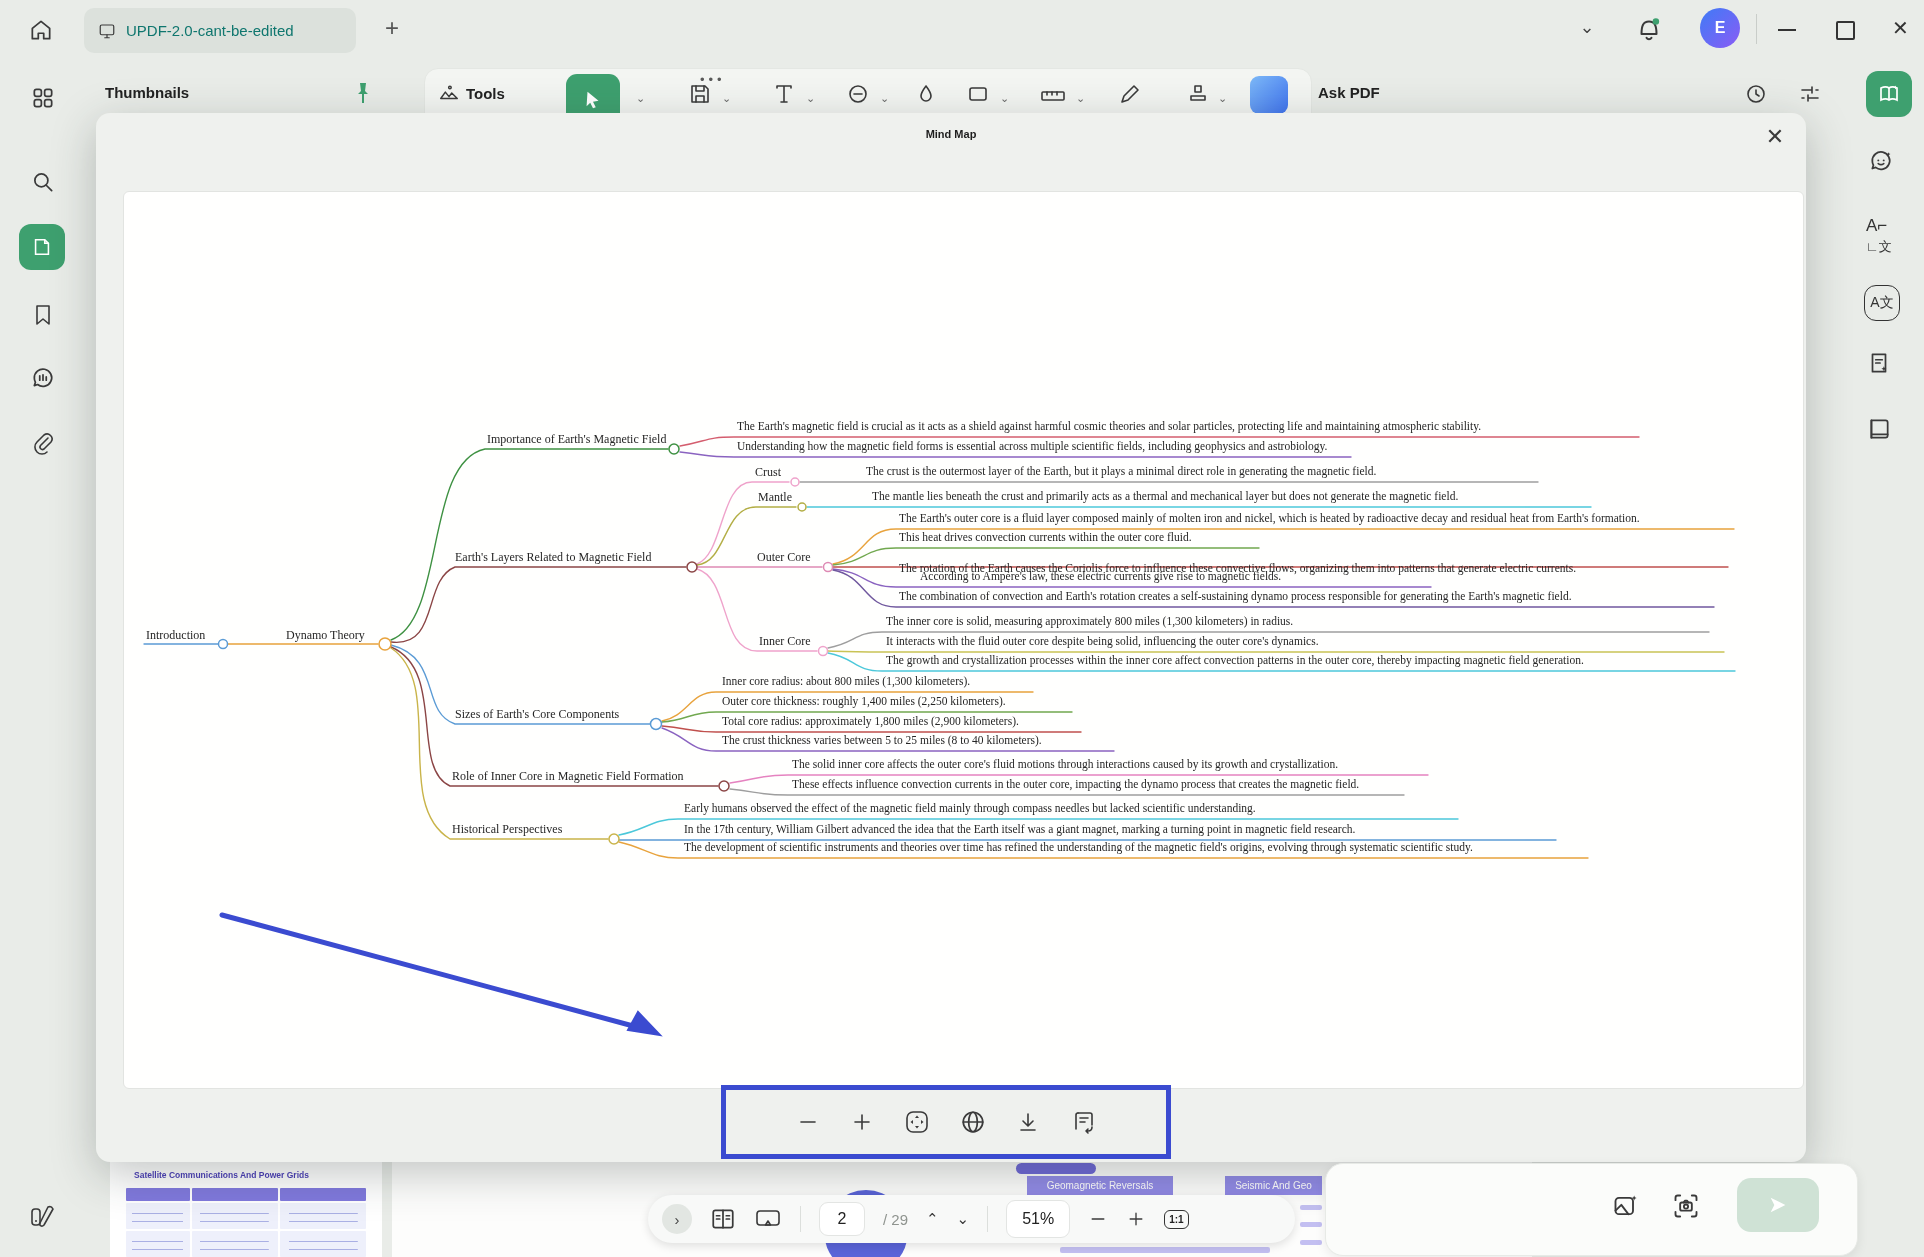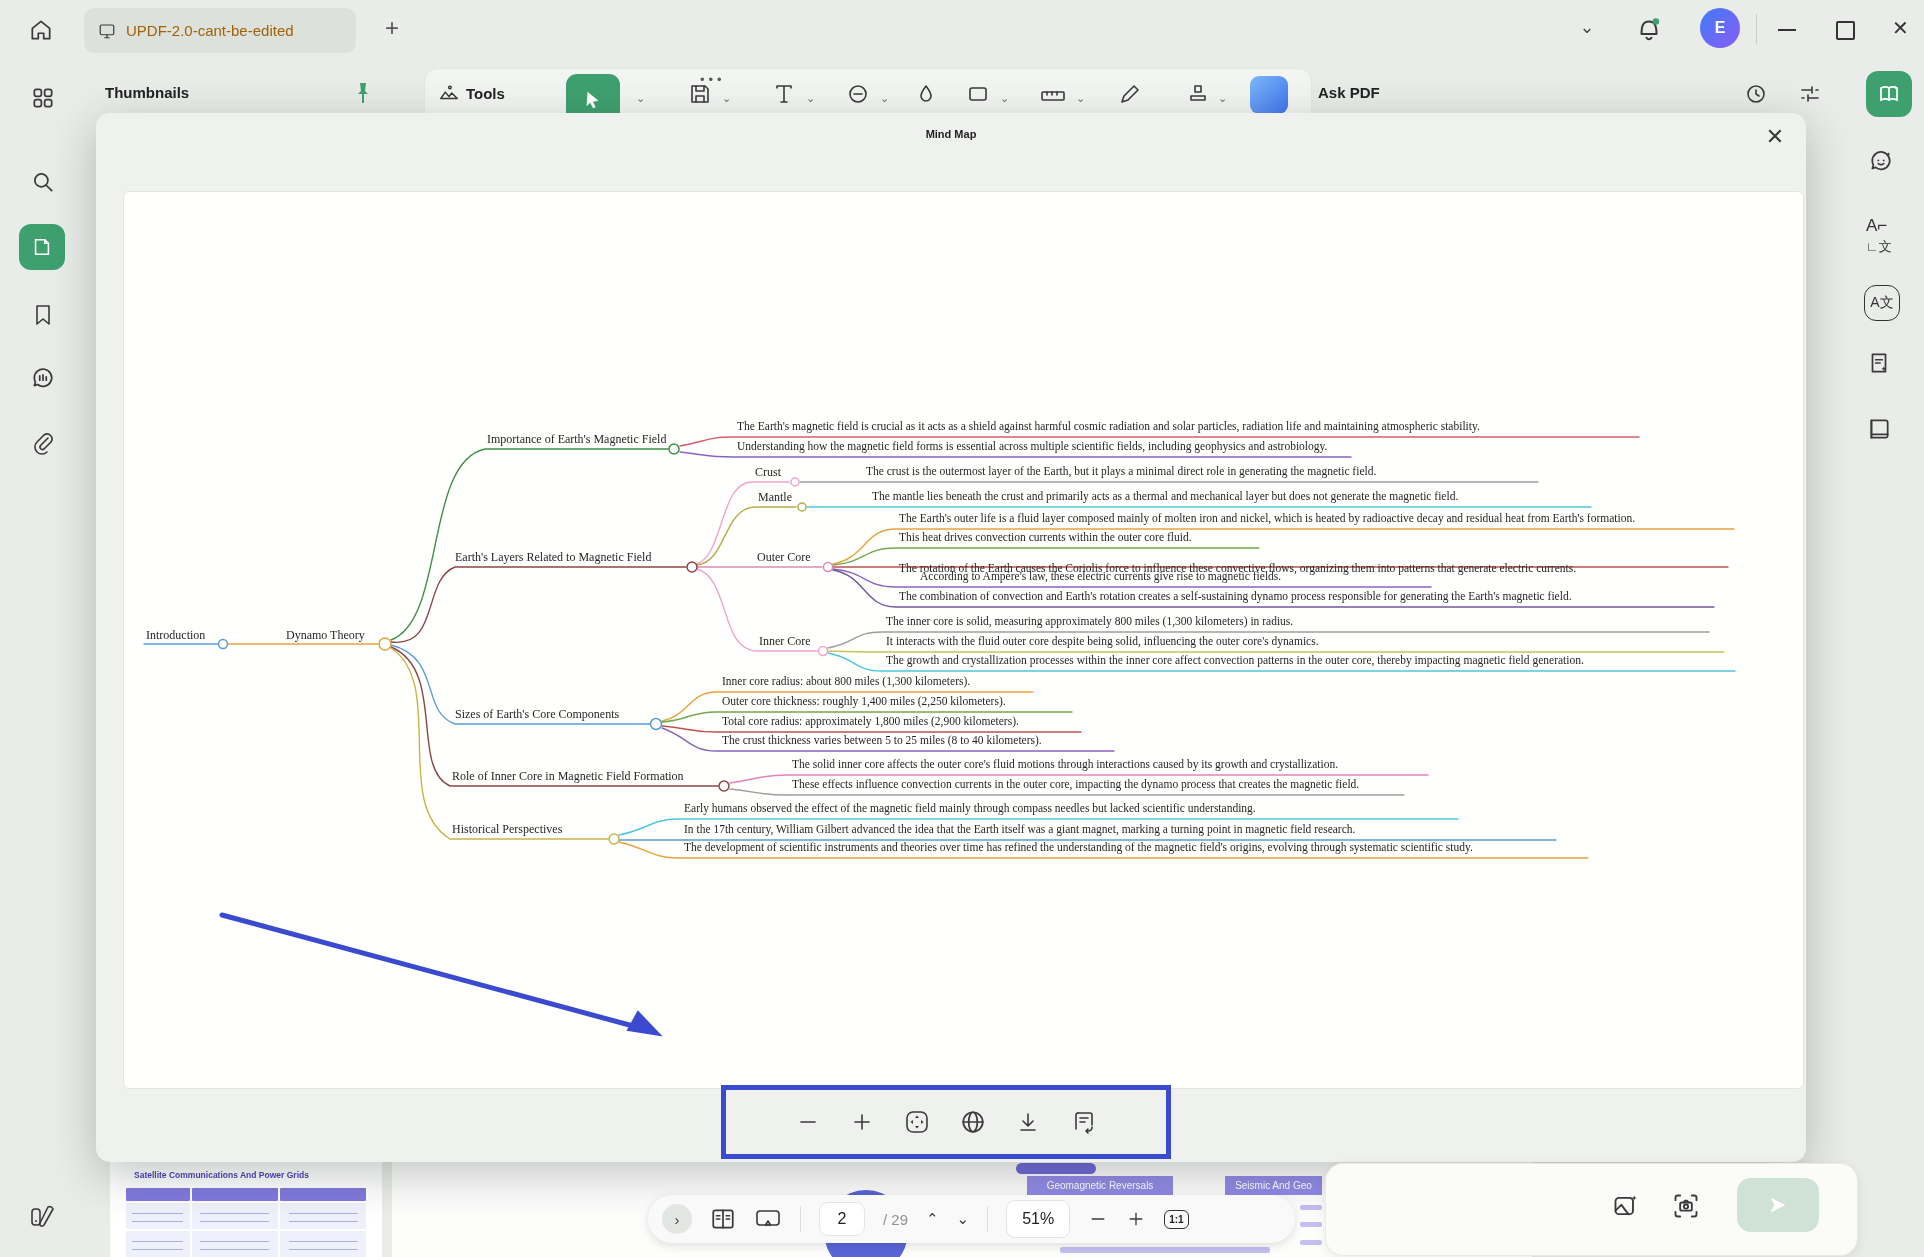--- a/index.html
+++ b/index.html
@@ -5,21 +5,21 @@
   html,body{margin:0;padding:0}
   body{width:1924px;height:1257px;position:relative;background:#e9ece8;
        font-family:"Liberation Sans",sans-serif;color:#2b2b2b;overflow:hidden}
   .abs{position:absolute}
   svg{display:block}
   .icon{stroke:#3a3a3a;fill:none;stroke-width:1.6;stroke-linecap:round;stroke-linejoin:round}
   
   .topbar{left:0;top:0;width:1924px;height:62px;background:#e9ece8}
   .tab{left:84px;top:8px;width:272px;height:45px;background:#dce1dc;border-radius:10px;
        display:flex;align-items:center;gap:10px;padding:0 14px;box-sizing:border-box}
-  .tab-title{font-size:15px;color:#a16207;white-space:nowrap}
+  .tab-title{font-size:15px;color:#0f766e;white-space:nowrap}
   .plus{left:376px;top:12px;font-size:24px;color:#555;width:32px;height:32px;text-align:center;line-height:32px}
   .chev-top{left:1572px;top:16px;font-size:18px;color:#444;width:30px;text-align:center}
   .avatar{left:1700px;top:8px;width:40px;height:40px;border-radius:50%;
           background:linear-gradient(135deg,#3f7bf6,#8a5cf5);color:#fff;font-weight:bold;
           font-size:16px;display:flex;align-items:center;justify-content:center}
   .vdiv{left:1756px;top:14px;width:1px;height:30px;background:#c9cdc9}
   .win-min{left:1778px;top:29px;width:18px;height:2px;background:#333}
   .win-max{left:1836px;top:21px;width:15px;height:15px;border:2px solid #333;border-radius:2px}
   .win-close{left:1892px;top:16px;font-size:20px;color:#333}
   
@@ -300,30 +300,30 @@
     <g stroke="#3b4bd0" stroke-width="5">
       <path d="M98 723 L524 838"></path>
       <path d="M536 843 L504 838 L514 820 Z" fill="#3b4bd0" stroke-width="2"></path>
     </g>
   </svg>
 
   <div class="mm-t mm-lbl" style="left:22px;top:436px">Introduction</div>
   <div class="mm-t mm-lbl" style="left:162px;top:436px">Dynamo Theory</div>
 
   <div class="mm-t mm-lbl" style="left:363px;top:240px">Importance of Earth's Magnetic Field</div>
-  <div class="mm-t" style="left:613px;top:228px">The Earth's magnetic field is crucial as it acts as a shield against harmful cosmic radiation and solar particles, radiation life and maintaining atmospheric stability.</div>
+  <div class="mm-t" style="left:613px;top:228px">The Earth's magnetic field is crucial as it acts as a shield against harmful cosmic theories and solar particles, protecting life and maintaining atmospheric stability.</div>
   <div class="mm-t" style="left:613px;top:248px">Understanding how the magnetic field forms is essential across multiple scientific fields, including geophysics and astrobiology.</div>
 
   <div class="mm-t mm-lbl" style="left:331px;top:358px">Earth's Layers Related to Magnetic Field</div>
   <div class="mm-t mm-lbl" style="left:631px;top:273px">Crust</div>
   <div class="mm-t" style="left:742px;top:273px">The crust is the outermost layer of the Earth, but it plays a minimal direct role in generating the magnetic field.</div>
   <div class="mm-t mm-lbl" style="left:634px;top:298px">Mantle</div>
   <div class="mm-t" style="left:748px;top:298px">The mantle lies beneath the crust and primarily acts as a thermal and mechanical layer but does not generate the magnetic field.</div>
   <div class="mm-t mm-lbl" style="left:633px;top:358px">Outer Core</div>
-  <div class="mm-t" style="left:775px;top:320px">The Earth's outer life is a fluid layer composed mainly of molten iron and nickel, which is heated by radioactive decay and residual heat from Earth's formation.</div>
+  <div class="mm-t" style="left:775px;top:320px">The Earth's outer core is a fluid layer composed mainly of molten iron and nickel, which is heated by radioactive decay and residual heat from Earth's formation.</div>
   <div class="mm-t" style="left:775px;top:339px">This heat drives convection currents within the outer core fluid.</div>
   <div class="mm-t" style="left:775px;top:370px">The rotation of the Earth causes the Coriolis force to influence these convective flows, organizing them into patterns that generate electric currents.</div>
   <div class="mm-t" style="left:796px;top:378px">According to Ampère's law, these electric currents give rise to magnetic fields.</div>
   <div class="mm-t" style="left:775px;top:398px">The combination of convection and Earth's rotation creates a self-sustaining dynamo process responsible for generating the Earth's magnetic field.</div>
   <div class="mm-t mm-lbl" style="left:635px;top:442px">Inner Core</div>
   <div class="mm-t" style="left:762px;top:423px">The inner core is solid, measuring approximately 800 miles (1,300 kilometers) in radius.</div>
   <div class="mm-t" style="left:762px;top:443px">It interacts with the fluid outer core despite being solid, influencing the outer core's dynamics.</div>
   <div class="mm-t" style="left:762px;top:462px">The growth and crystallization processes within the inner core affect convection patterns in the outer core, thereby impacting magnetic field generation.</div>
 
   <div class="mm-t mm-lbl" style="left:331px;top:515px">Sizes of Earth's Core Components</div>

